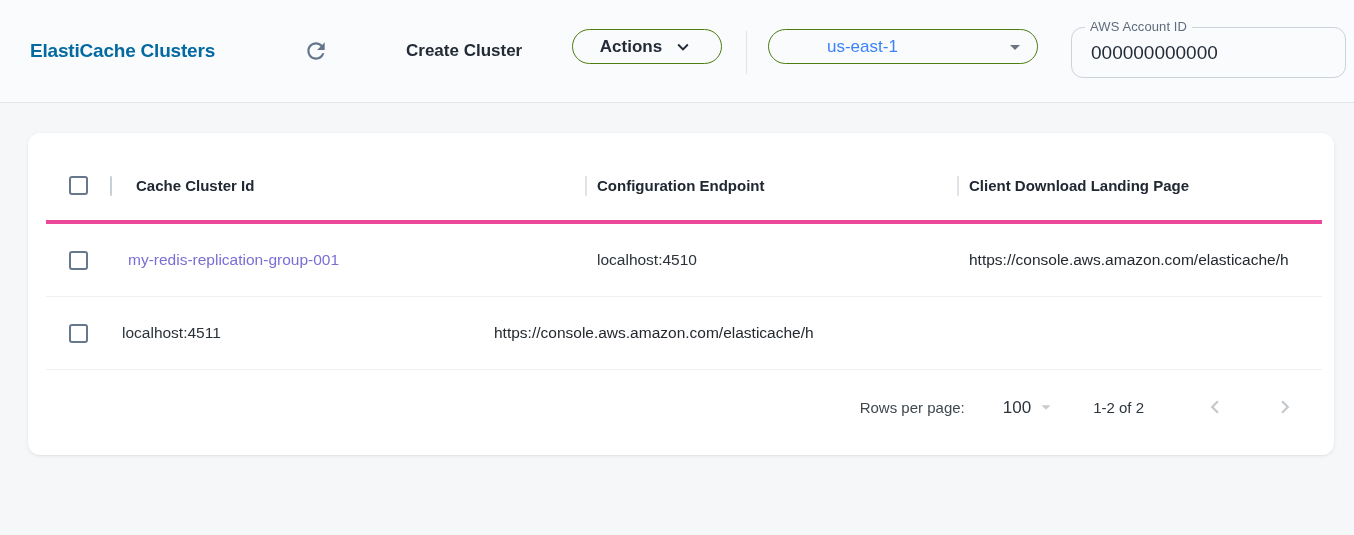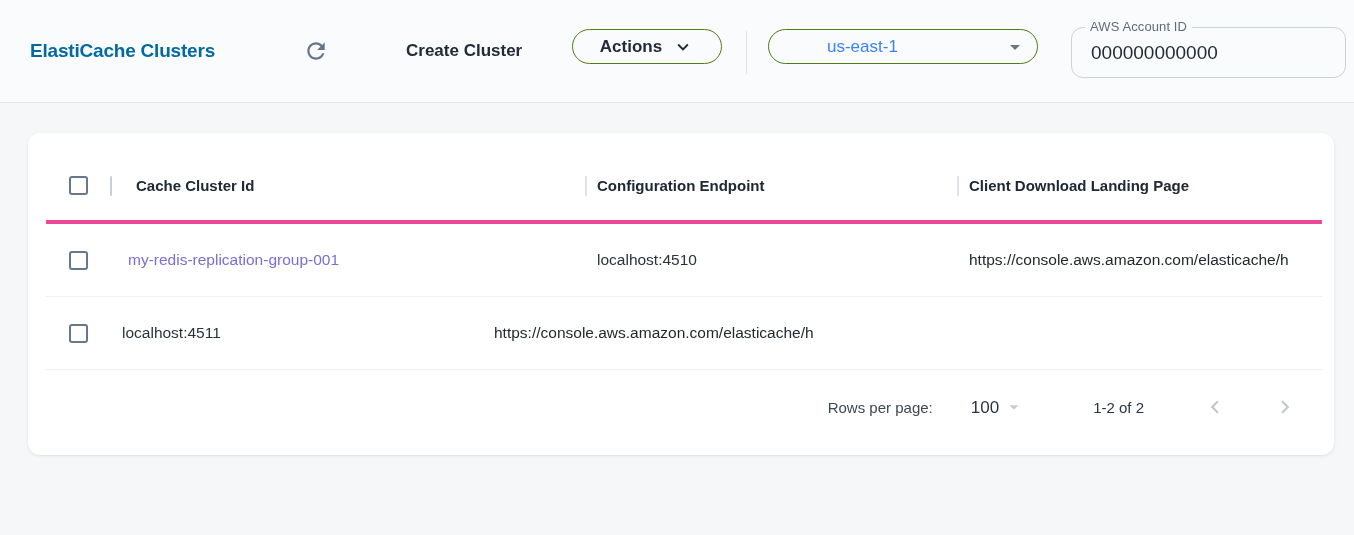--- a/index.html
+++ b/index.html
@@ -95,21 +95,21 @@
   .url-cell { color:#23292f; }
 
   
   .grid-footer {
     height:85px; padding:0 16px 11px 0;
     display:flex; align-items:center; justify-content:flex-end;gap:12px;
   }
   .rpp-label { font-size:15px; color:#3f474f; }
   .rpp-select { display:flex; align-items:flex-end; margin-left:26px; cursor:pointer; }
   .rpp-value { font-size:17px; color:#2b333b; }
-  .range-label { font-size:15px; color:#2b333b; margin-left:56px; }
+  .range-label { font-size:15px; color:#2b333b; margin-left:24px; }
   .page-btn {
     background:none; border:none; width:42px; height:42px; border-radius:50%;
     display:flex; align-items:center; justify-content:center;
   }
   .prev-btn { margin-left:38px; }
   .next-btn { margin-left:16px; }
 </style>
 </head>
 <body>
 

